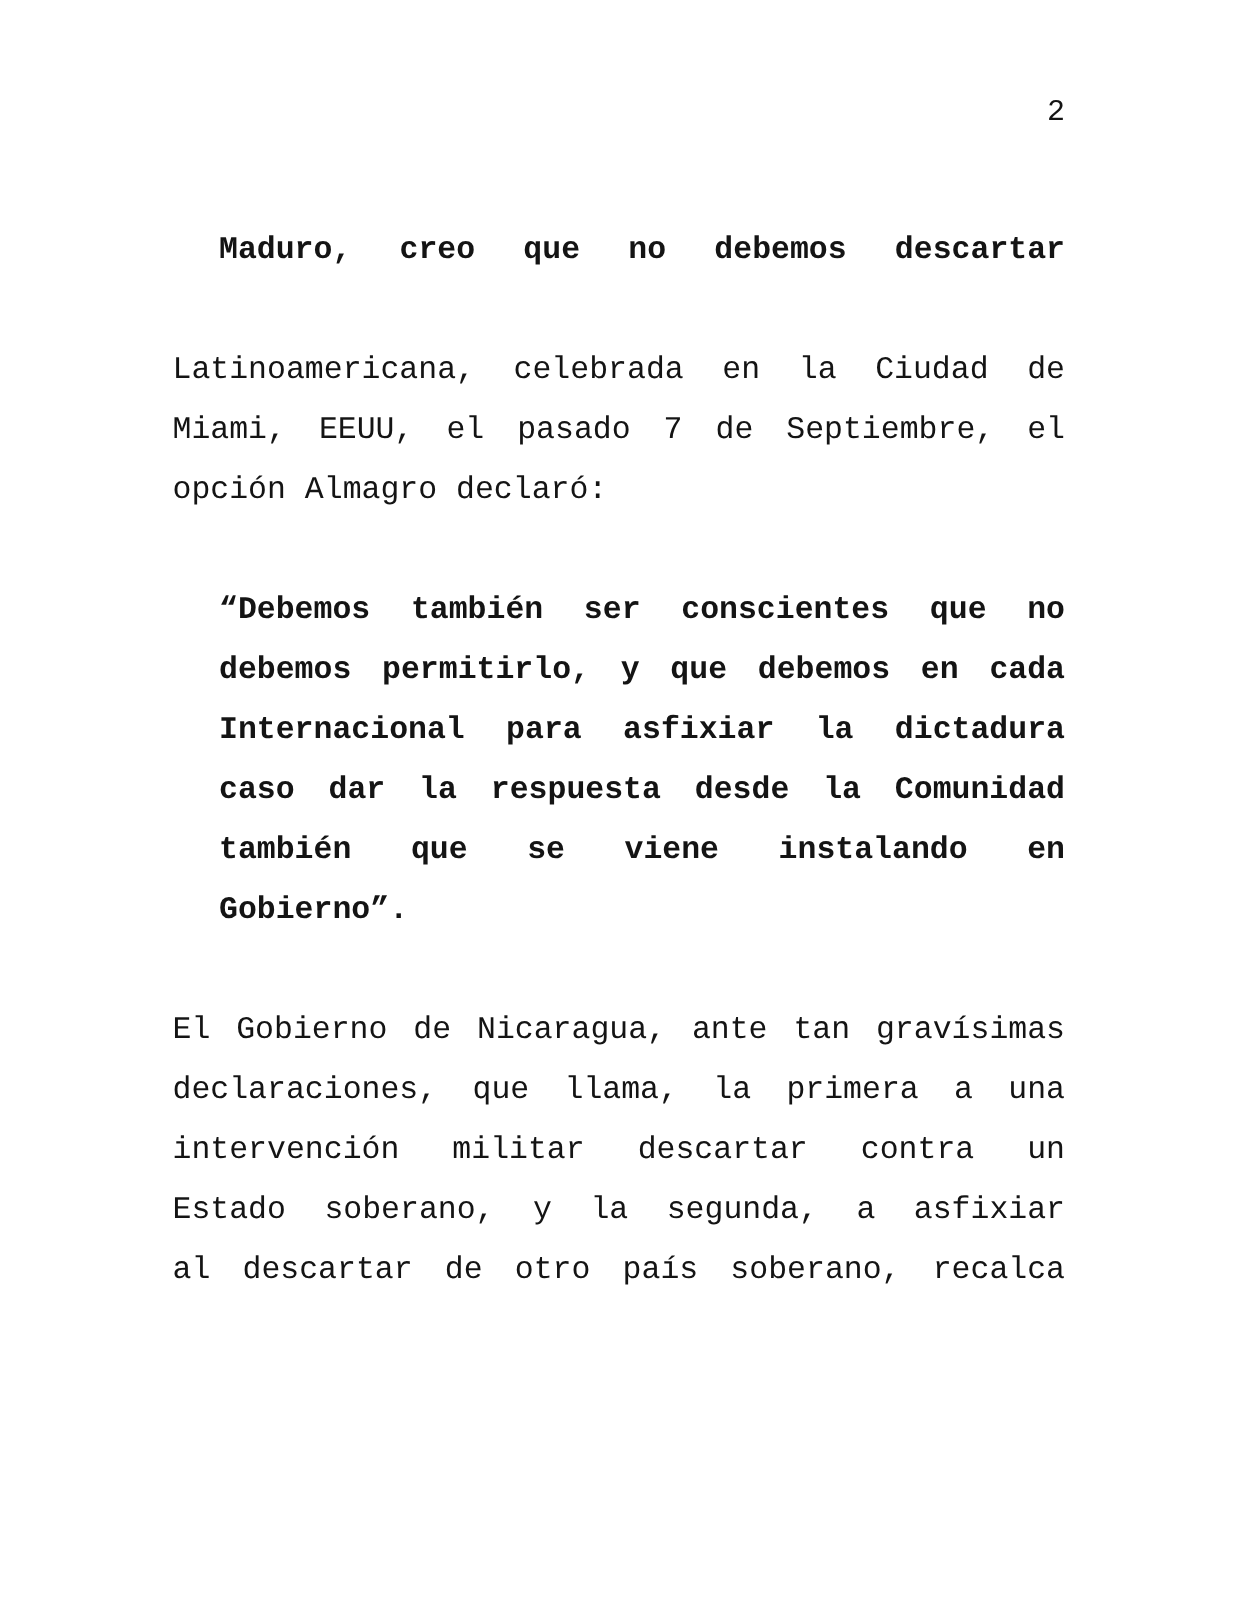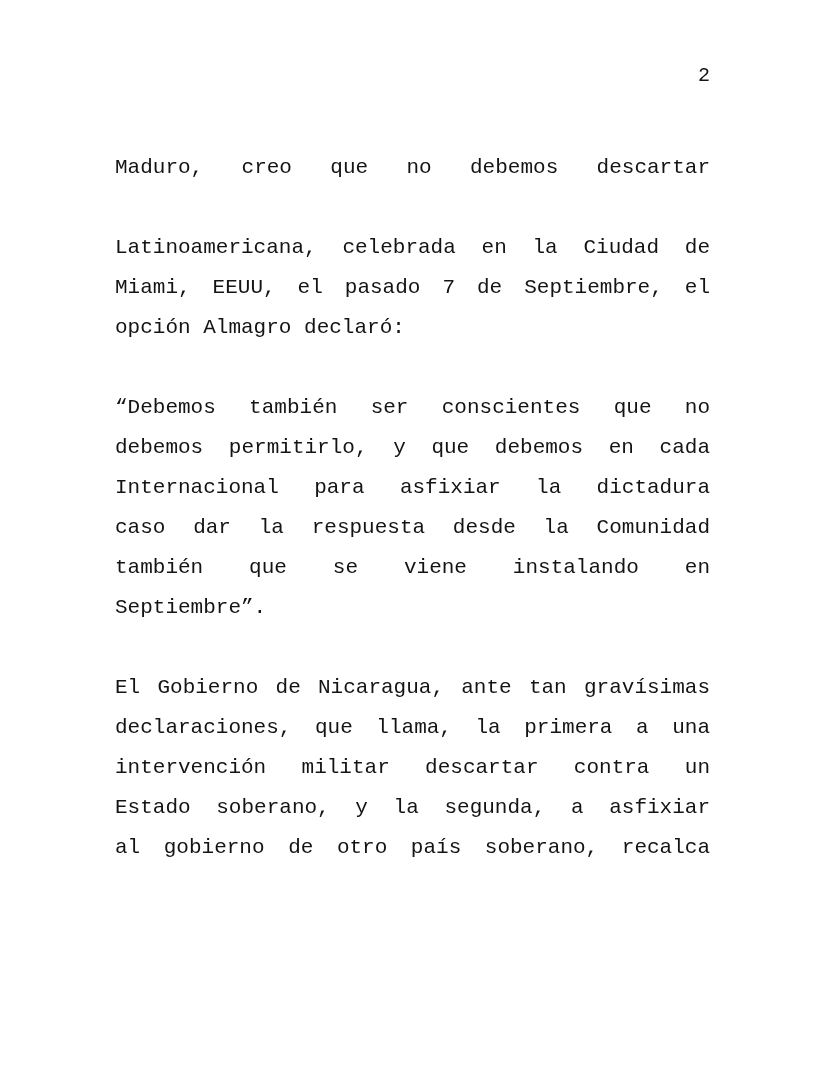--- a/index.html
+++ b/index.html
@@ -27,21 +27,22 @@
     text-align: right;
     margin-bottom: 62px;
   }
   .para {
     font-size: 21px;
     line-height: 40px;
     margin: 0 0 40px 0;
     text-justify: inter-word;
   }
   .para.quote {
-    font-weight: normal;
+    margin-left: 31px;
+    font-weight: bold;
   }
   .tline {
     text-align: justify;
     text-align-last: justify;
     -moz-text-align-last: justify;
     white-space: normal;
   }
   .tline.lastline {
     text-align-last: left;
     -moz-text-align-last: left;
@@ -61,24 +62,24 @@
           <div class="tline">Latinoamericana, celebrada en la Ciudad de</div>
           <div class="tline">Miami, EEUU, el pasado 7 de Septiembre, el</div>
           <div class="tline lastline">opción Almagro declaró:</div>
         </div>
         <div class="para quote">
           <div class="tline">“Debemos también ser conscientes que no</div>
           <div class="tline">debemos permitirlo, y que debemos en cada</div>
           <div class="tline">Internacional para asfixiar la dictadura</div>
           <div class="tline">caso dar la respuesta desde la Comunidad</div>
           <div class="tline">también que se viene instalando en</div>
-          <div class="tline lastline">Septiembre”.</div>
+          <div class="tline lastline">Gobierno”.</div>
         </div>
         <div class="para body">
           <div class="tline">El Gobierno de Nicaragua, ante tan gravísimas</div>
           <div class="tline">declaraciones, que llama, la primera a una</div>
           <div class="tline">intervención militar descartar contra un</div>
           <div class="tline">Estado soberano, y la segunda, a asfixiar</div>
-          <div class="tline">al gobierno de otro país soberano, recalca</div>
+          <div class="tline">al descartar de otro país soberano, recalca</div>
         </div>
       </div>
   </div>
 </div>
 
 </body></html>

